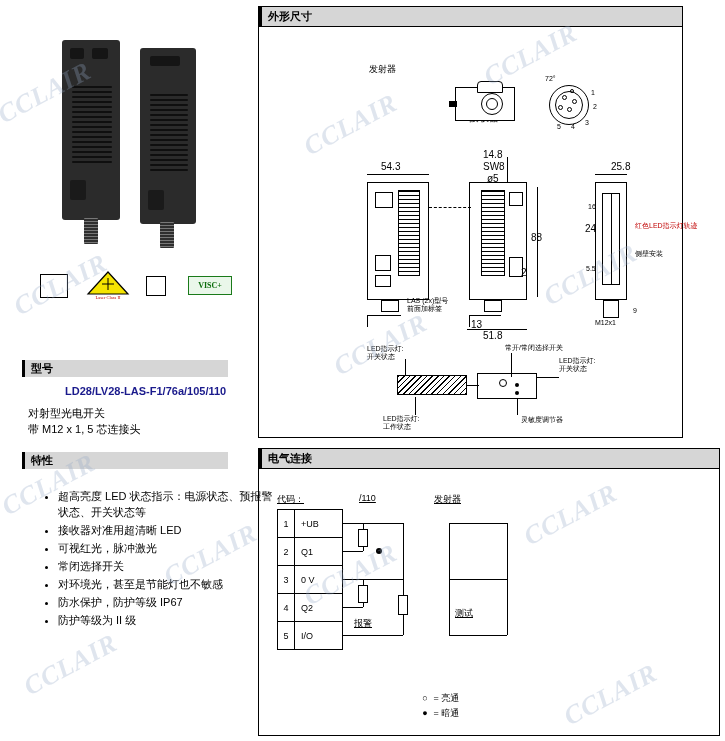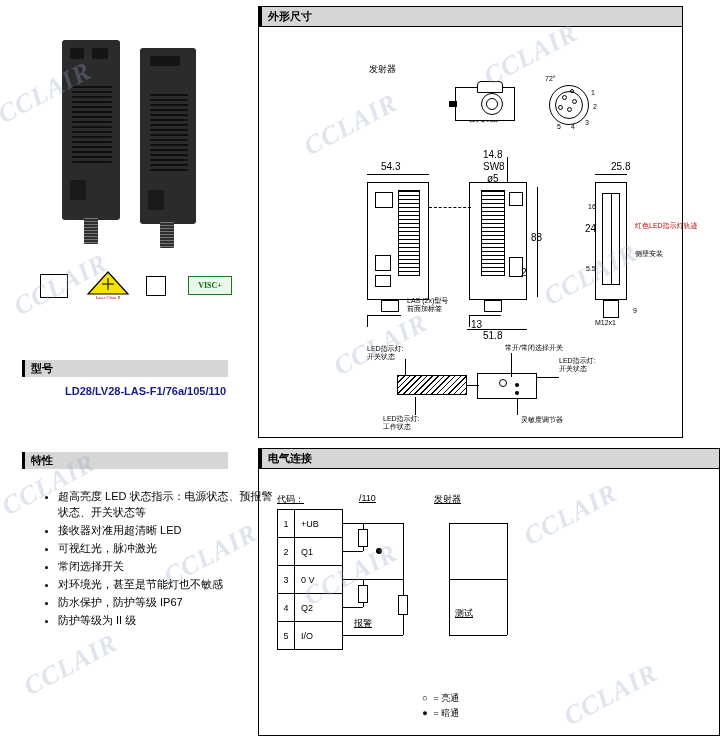--- a/index.html
+++ b/index.html
@@ -149,20 +149,24 @@
         <div style="position:absolute;left:0;top:25px;width:44px;text-align:center;font-size:4.5px;color:#c00000;">Laser Class II</div>
       </div>
       <div class="cert-box" style="left:106px;top:8px;width:18px;height:18px;"></div>
       <div style="position:absolute;left:148px;top:8px;width:42px;height:17px;border:1px solid #1a7a1a;background:#eaf7ea;display:flex;align-items:center;justify-content:center;">
         <span style="font-size:8px;font-weight:bold;color:#0a6b0a;">VISC+</span>
       </div>
     </div>
 
     <div class="sec-head model-head">型号</div>
     <div class="model-title">LD28/LV28-LAS-F1/76a/105/110</div>
+    <div class="model-desc">
+      <div>对射型光电开关</div>
+      <div>带 M12 x 1,  5 芯连接头</div>
+    </div>
 
     <div class="sec-head feat-head">特性</div>
     <ul class="feat-list">
       <li>超高亮度 LED 状态指示：电源状态、预报警状态、开关状态等</li>
       <li>接收器对准用超清晰 LED</li>
       <li>可视红光，脉冲激光</li>
       <li>常闭选择开关</li>
       <li>对环境光，甚至是节能灯也不敏感</li>
       <li>防水保护，防护等级 IP67</li>
       <li>防护等级为 II 级</li>

